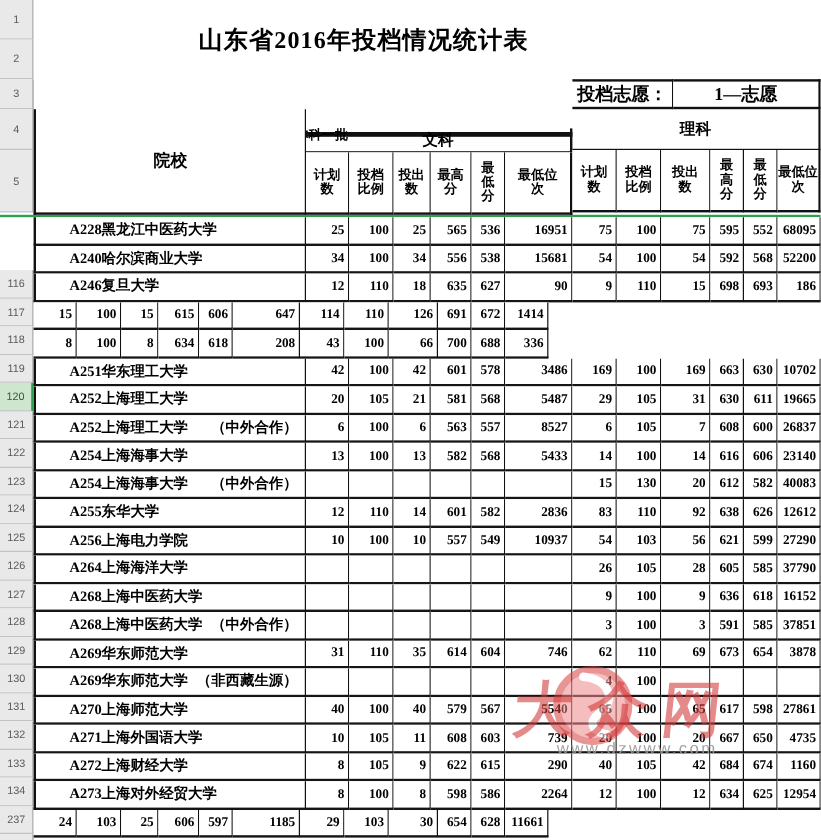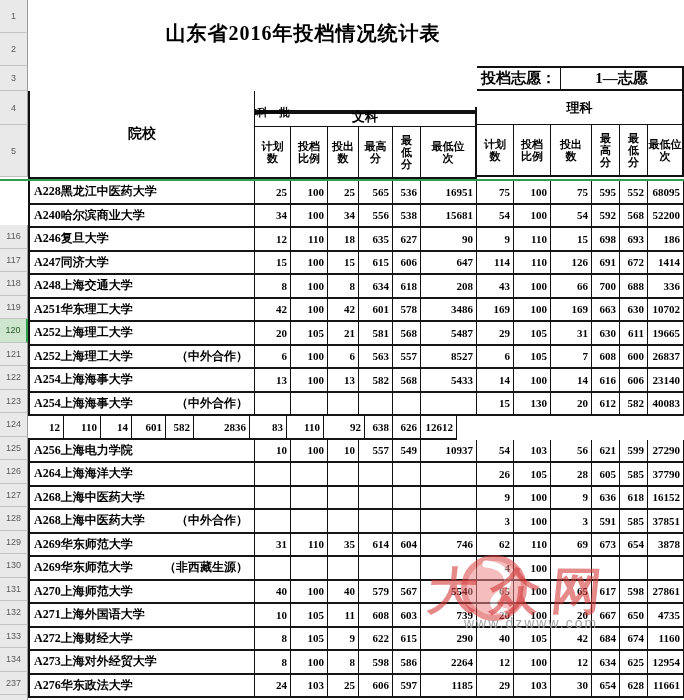--- a/index.html
+++ b/index.html
@@ -68,21 +68,21 @@
   .dcell{
     box-sizing:border-box;height:23.5px;background:#fff;
     border-right:1px solid #111;border-bottom:2px solid #151515;
     display:flex;align-items:center;flex:none;
     font-weight:bold;font-size:11px;
   }
   .namecell{
     width:227px;justify-content:space-between;
     padding:0 6px 0 4px;font-size:12px;
   }
-  .sname{white-space:nowrap;}
+  .sname{white-space:nowrap;margin-left:24px;}
   .snote{white-space:nowrap;font-size:12px;}
   .num{justify-content:flex-end;padding-right:3px;}
   
   .watermark{position:absolute;left:426px;top:550px;width:258px;height:86px;z-index:5;pointer-events:none;}
 </style>
 </head>
 <body>
 
 <div id="app">
 
@@ -205,43 +205,35 @@
       <div class="dcell num c5">90</div>
       <div class="dcell num c6">9</div>
       <div class="dcell num c7">110</div>
       <div class="dcell num c8">15</div>
       <div class="dcell num c9">698</div>
       <div class="dcell num c10">693</div>
       <div class="dcell num c11">186</div>
     </div>
       <div class="trow">
       <div class="gcell">119</div>
-      <div class="dcell namecell edge-left">
-        <span class="sname">A247同济大学</span>
-        <span class="snote"></span>
-      </div>
       <div class="dcell num c0">15</div>
       <div class="dcell num c1">100</div>
       <div class="dcell num c2">15</div>
       <div class="dcell num c3">615</div>
       <div class="dcell num c4">606</div>
       <div class="dcell num c5">647</div>
       <div class="dcell num c6">114</div>
       <div class="dcell num c7">110</div>
       <div class="dcell num c8">126</div>
       <div class="dcell num c9">691</div>
       <div class="dcell num c10">672</div>
       <div class="dcell num c11">1414</div>
     </div>
       <div class="trow">
       <div class="gcell selected">120</div>
-      <div class="dcell namecell edge-left">
-        <span class="sname">A248上海交通大学</span>
-        <span class="snote"></span>
-      </div>
       <div class="dcell num c0">8</div>
       <div class="dcell num c1">100</div>
       <div class="dcell num c2">8</div>
       <div class="dcell num c3">634</div>
       <div class="dcell num c4">618</div>
       <div class="dcell num c5">208</div>
       <div class="dcell num c6">43</div>
       <div class="dcell num c7">100</div>
       <div class="dcell num c8">66</div>
       <div class="dcell num c9">700</div>
@@ -338,20 +330,24 @@
       <div class="dcell num c5"></div>
       <div class="dcell num c6">15</div>
       <div class="dcell num c7">130</div>
       <div class="dcell num c8">20</div>
       <div class="dcell num c9">612</div>
       <div class="dcell num c10">582</div>
       <div class="dcell num c11">40083</div>
     </div>
       <div class="trow">
       <div class="gcell">126</div>
+      <div class="dcell namecell edge-left">
+        <span class="sname">A255东华大学</span>
+        <span class="snote"></span>
+      </div>
       <div class="dcell num c0">12</div>
       <div class="dcell num c1">110</div>
       <div class="dcell num c2">14</div>
       <div class="dcell num c3">601</div>
       <div class="dcell num c4">582</div>
       <div class="dcell num c5">2836</div>
       <div class="dcell num c6">83</div>
       <div class="dcell num c7">110</div>
       <div class="dcell num c8">92</div>
       <div class="dcell num c9">638</div>
@@ -543,24 +539,20 @@
       <div class="dcell num c5">2264</div>
       <div class="dcell num c6">12</div>
       <div class="dcell num c7">100</div>
       <div class="dcell num c8">12</div>
       <div class="dcell num c9">634</div>
       <div class="dcell num c10">625</div>
       <div class="dcell num c11">12954</div>
     </div>
       <div class="trow">
       <div class="gcell">137</div>
-      <div class="dcell namecell edge-left">
-        <span class="sname">A276华东政法大学</span>
-        <span class="snote"></span>
-      </div>
       <div class="dcell num c0">24</div>
       <div class="dcell num c1">103</div>
       <div class="dcell num c2">25</div>
       <div class="dcell num c3">606</div>
       <div class="dcell num c4">597</div>
       <div class="dcell num c5">1185</div>
       <div class="dcell num c6">29</div>
       <div class="dcell num c7">103</div>
       <div class="dcell num c8">30</div>
       <div class="dcell num c9">654</div>

